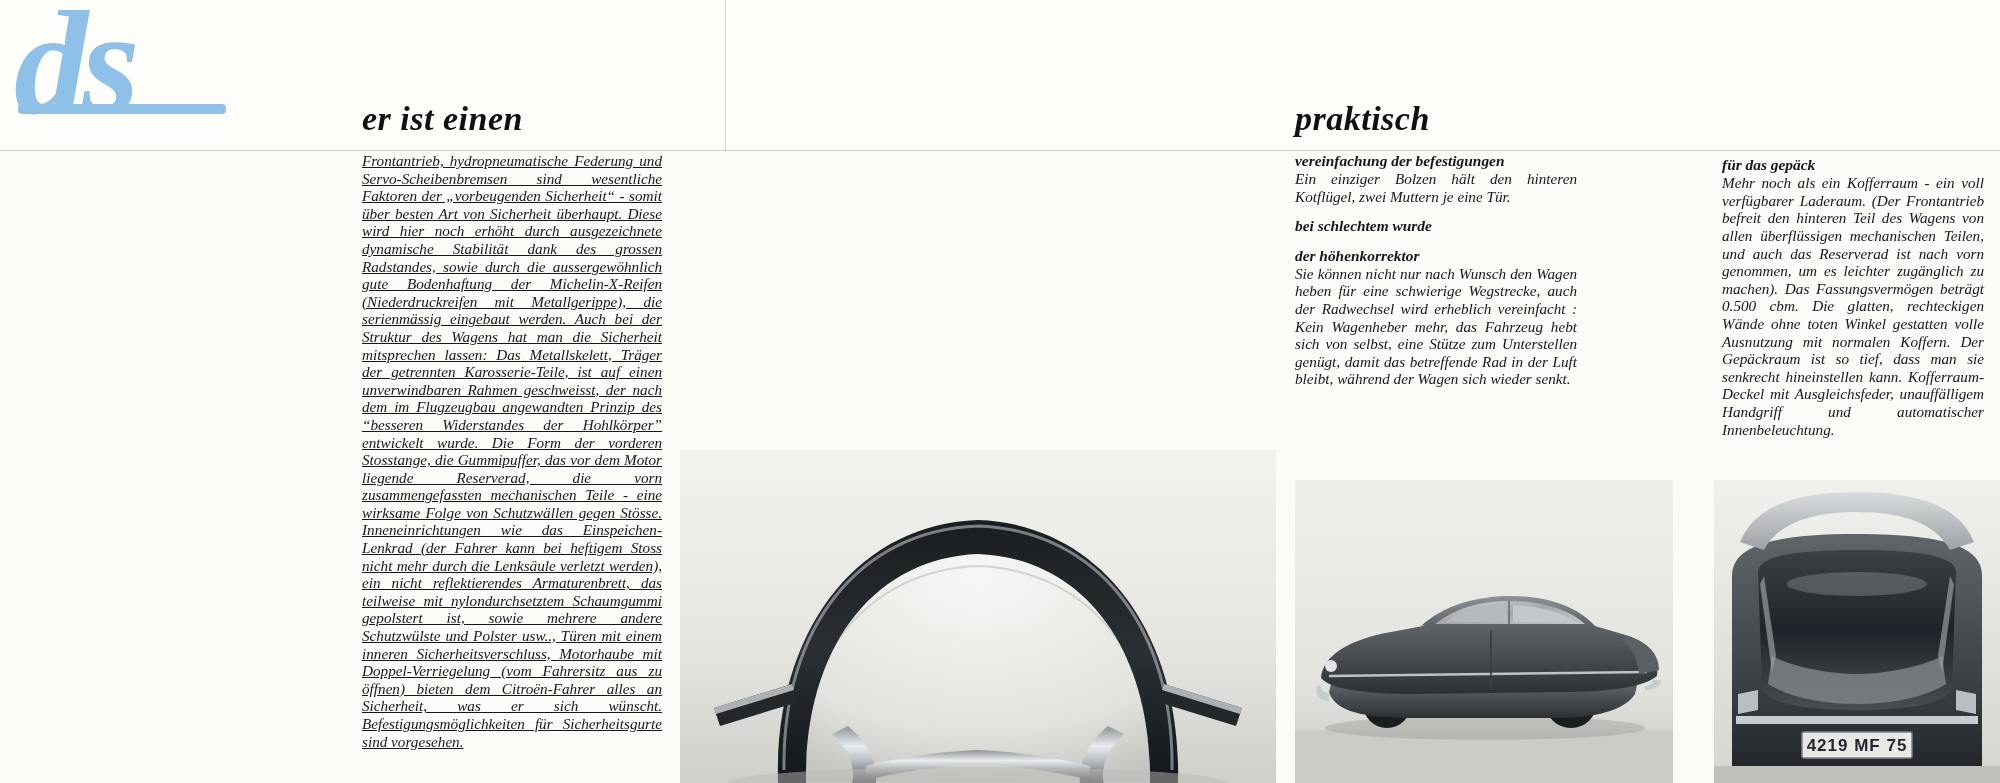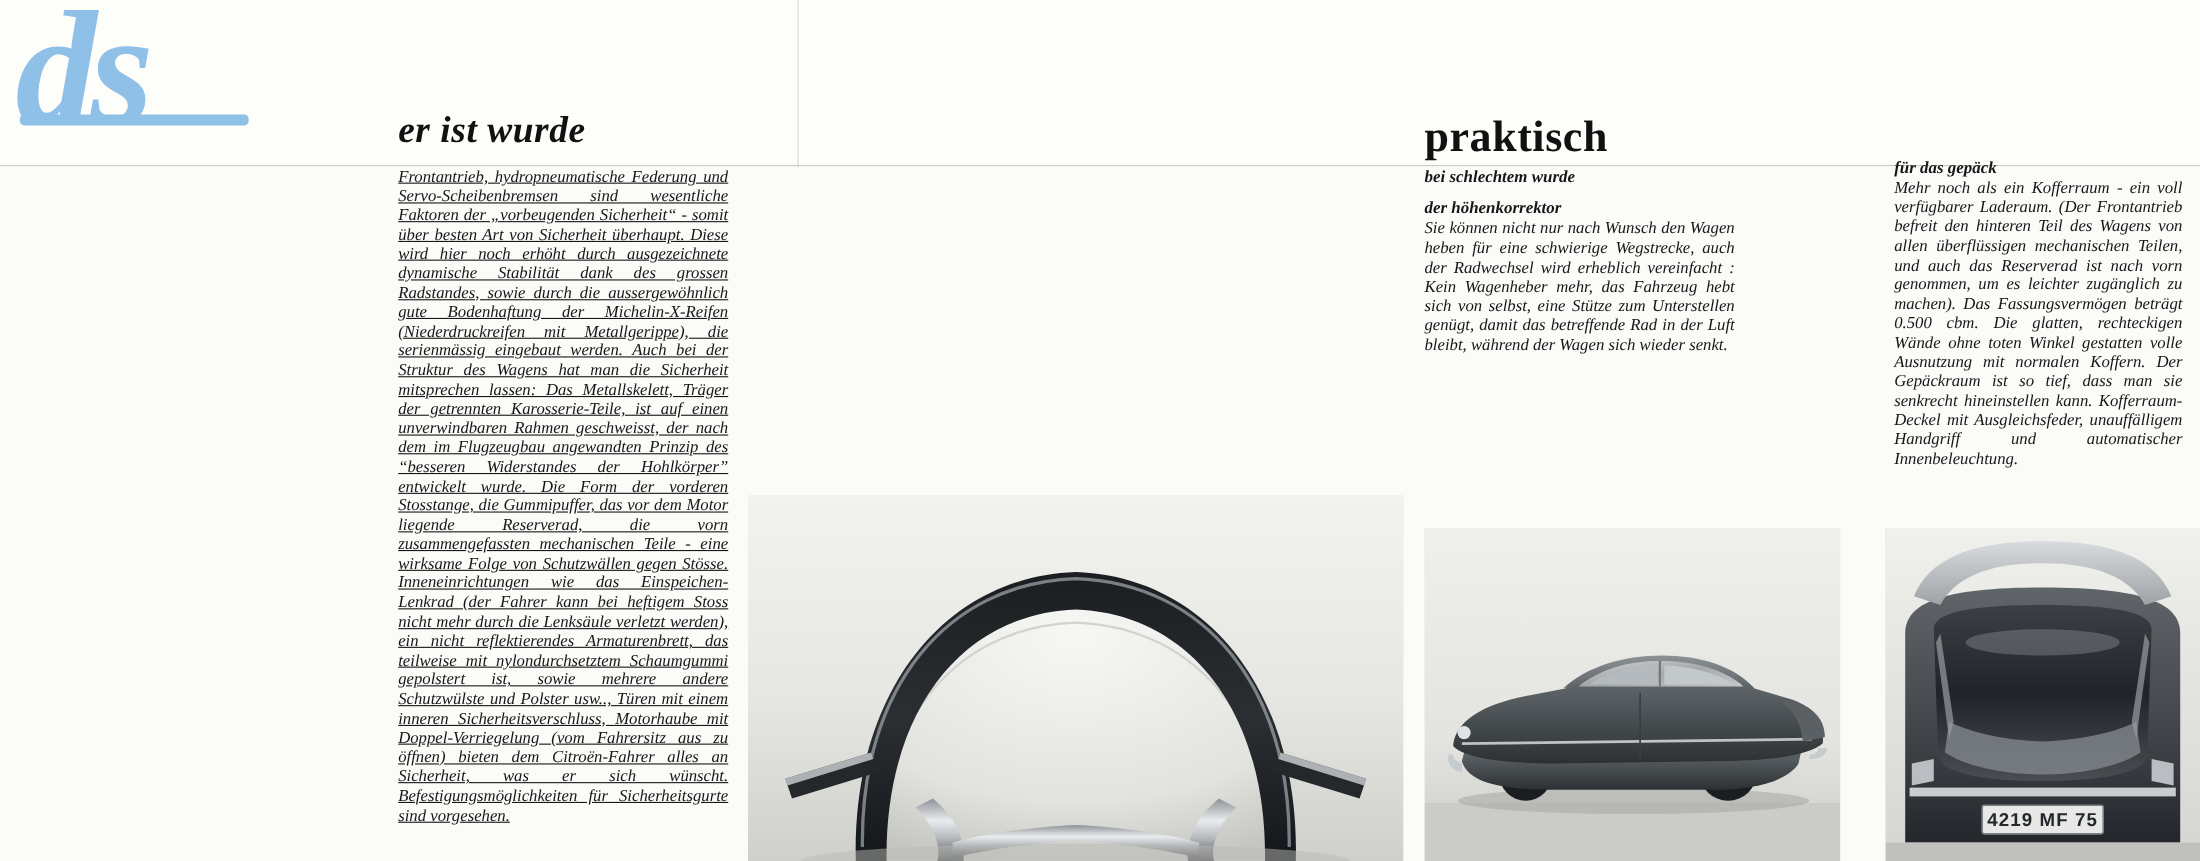--- a/index.html
+++ b/index.html
@@ -77,21 +77,22 @@
     font-size: 34px;
     font-style: italic;
     font-weight: bold;
     color: #111;
     letter-spacing: 0.5px;
   }
   .h-praktisch {
     position: absolute;
     left: 1295px;
     top: 100px;
-    font-size: 40px;
+    font-size: 34px;
+    font-style: italic;
     font-weight: bold;
     color: #111;
     letter-spacing: 0.5px;
   }
 
   
   .col {
     position: absolute;
     font-style: italic;
     font-size: 15.2px;
@@ -109,21 +110,21 @@
     text-decoration: underline;
   }
 
   #col-mid {
     left: 1295px;
     top: 152px;
     width: 282px;
   }
   #col-right {
     left: 1722px;
-    top: 144px;
+    top: 156px;
     width: 262px;
   }
 
   .subhead {
     font-weight: bold;
     font-style: italic;
     font-size: 15.4px;
     line-height: 17.2px;
     margin-bottom: 1px;
     text-align: left;
@@ -191,28 +192,32 @@
 
 <div class="page">
 
   <div class="top-band"></div>
   <div class="fold-vert"></div>
   <div class="fold-line"></div>
 
   <div class="logo">ds</div>
   <div class="logo-under"></div>
 
-  <div class="h-sicher">er ist wurde</div>
+  <div class="h-sicher">er ist einen</div>
   <div class="h-praktisch">praktisch</div>
 
   <div class="col" id="col-left">
     <p>Frontantrieb, hydropneumatische Federung und Servo-Scheibenbremsen sind wesentliche Faktoren der „vorbeugenden Sicherheit“ - somit über besten Art von Sicherheit überhaupt. Diese wird hier noch erhöht durch ausgezeichnete dynamische Stabilität dank des grossen Radstandes, sowie durch die aussergewöhnlich gute Bodenhaftung der Michelin-X-Reifen (Niederdruckreifen mit Metallgerippe), die serienmässig eingebaut werden. Auch bei der Struktur des Wagens hat man die Sicherheit mitsprechen lassen: Das Metallskelett, Träger der getrennten Karosserie-Teile, ist auf einen unverwindbaren Rahmen geschweisst, der nach dem im Flugzeugbau angewandten Prinzip des “besseren Widerstandes der Hohlkörper” entwickelt wurde. Die Form der vorderen Stosstange, die Gummipuffer, das vor dem Motor liegende Reserverad, die vorn zusammengefassten mechanischen Teile - eine wirksame Folge von Schutzwällen gegen Stösse. Inneneinrichtungen wie das Einspeichen-Lenkrad (der Fahrer kann bei heftigem Stoss nicht mehr durch die Lenksäule verletzt werden), ein nicht reflektierendes Armaturenbrett, das teilweise mit nylondurchsetztem Schaumgummi gepolstert ist, sowie mehrere andere Schutzwülste und Polster usw.., Türen mit einem inneren Sicherheitsverschluss, Motorhaube mit Doppel-Verriegelung (vom Fahrersitz aus zu öffnen) bieten dem Citroën-Fahrer alles an Sicherheit, was er sich wünscht. Befestigungsmöglichkeiten für Sicherheitsgurte sind vorgesehen.</p>
   </div>
 
   <div class="col" id="col-mid">
+    <div class="blk">
+      <div class="subhead">vereinfachung der befestigungen</div>
+      <p>Ein einziger Bolzen hält den hinteren Kotflügel, zwei Muttern je eine Tür.</p>
+    </div>
     <div class="blk">
       <div class="subhead">bei schlechtem wurde</div>
     </div>
     <div class="blk">
       <div class="subhead">der höhenkorrektor</div>
       <p>Sie können nicht nur nach Wunsch den Wagen heben für eine schwierige Wegstrecke, auch der Radwechsel wird erheblich vereinfacht : Kein Wagenheber mehr, das Fahrzeug hebt sich von selbst, eine Stütze zum Unterstellen genügt, damit das betreffende Rad in der Luft bleibt, während der Wagen sich wieder senkt.</p>
     </div>
   </div>
 
   <div class="col" id="col-right">

